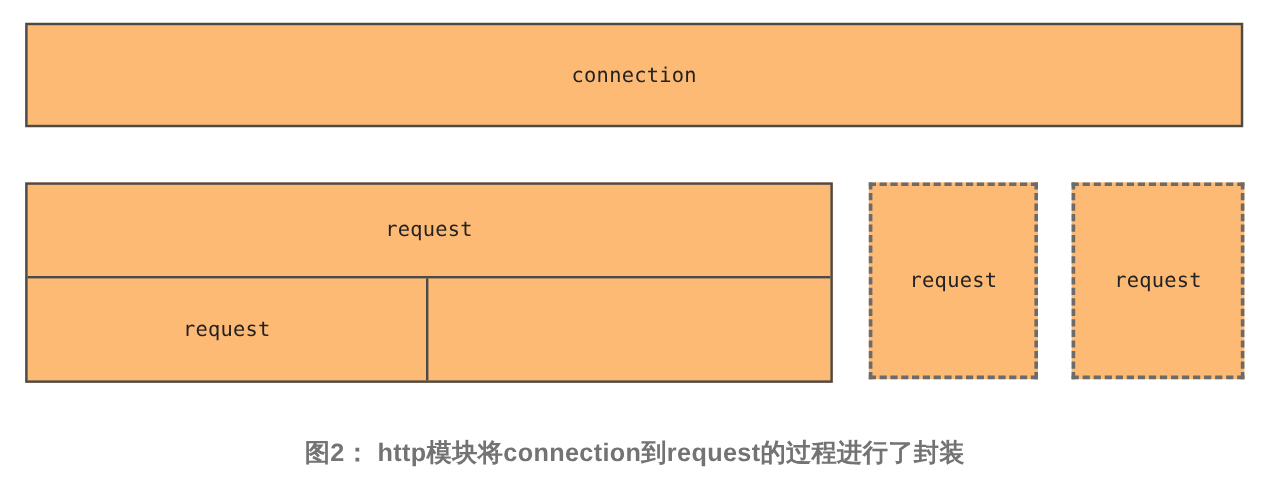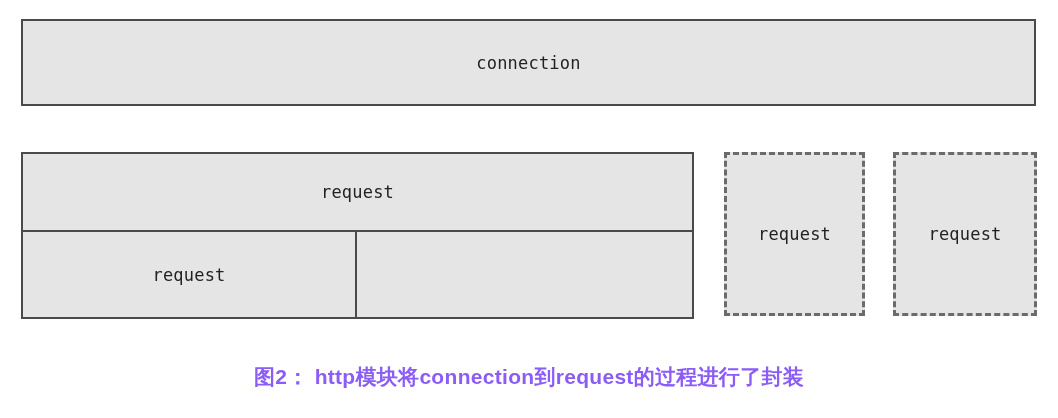--- a/index.html
+++ b/index.html
@@ -13,21 +13,21 @@
     height: 418px;
     background: #ffffff;
     overflow: hidden;
     font-family: "Liberation Sans", sans-serif;
   }
 
   
   .box {
     position: absolute;
     box-sizing: border-box;
-    background: #e5e5e5;
+    background: #fdba74;
     padding-left: 46px;
   }
   .solid-box {
     border: 2px solid #4a4a4a;
   }
   .dashed-box {
     border: 3px dashed #6b6b6b;
   }
   .cell-label {
     position: absolute;
@@ -118,21 +118,21 @@
   
   #caption {
     position: absolute;
     left: 0;
     right: 0;
     top: 363px;
     text-align: center;
     font-family: "Liberation Sans", "DejaVu Sans", sans-serif;
     font-weight: bold;
     font-size: 21px;
-    color: #8b5cf6;
+    color: #737373;
     letter-spacing: 0.3px;
     white-space: nowrap;
   }
 </style>
 </head>
 <body>
 
 <div id="page">
 
   <div id="connection-box" class="box solid-box">

